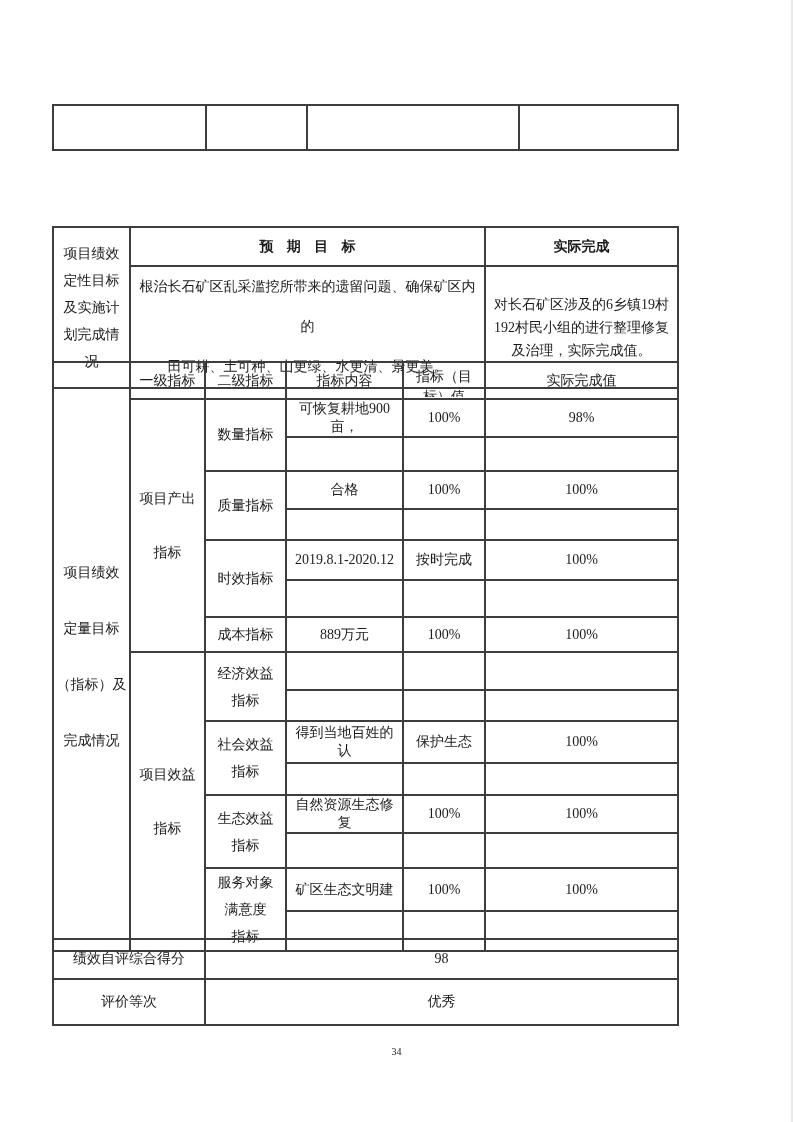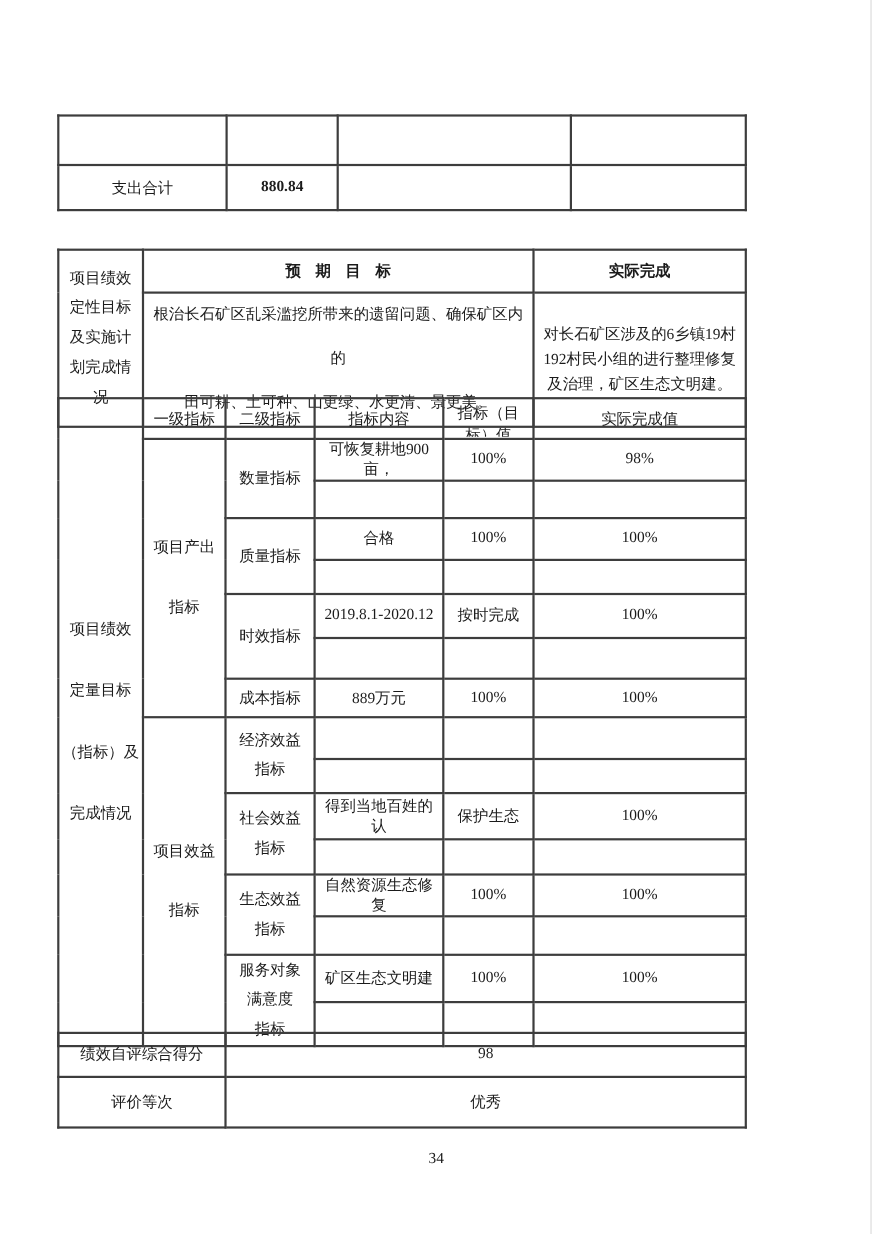--- a/index.html
+++ b/index.html
@@ -32,21 +32,21 @@
   .lh-qual { line-height:27px; }            
   .lh-quant { line-height:56px; }           
   .lh-group { line-height:54px; }           
   .lh-sub { line-height:27px; }             
   .lh-exp { line-height:40px;margin-top:48px; }             
   .lh-act { line-height:23px; }             
   .clip-cell { vertical-align:top;border-radius:14px; }
   .clip-box { height:31px; overflow:hidden; line-height:20px; padding-top:4px; }
   .page-num {
     position:absolute; left:0; width:100%;
-    text-align:center; font-size:14px;
+    text-align:center; font-size:10px;
   }
   .page-edge {
     position:absolute; right:0; top:0; width:2px; height:100%;
     background:#e9e9e9;
   }
 </style>
 </head>
 <body>
 
 <div class="page">
@@ -55,26 +55,20 @@
     <colgroup>
         <col style="width:153px">
         <col style="width:101px">
         <col style="width:212px">
         <col style="width:159px">
       </colgroup>
     <tbody>
         <tr style="height:45px">
       <td></td>
       <td></td>
-      <td></td>
-      <td></td>
-    </tr>
-    <tr style="height:41px">
-      <td>支出合计</td>
-      <td class="bold">880.84</td>
       <td></td>
       <td></td>
     </tr>
   </tbody>
     </table>
 
 
   <table class="doc" style="left:52px; top:226px; width:625px;">
     <colgroup>
         <col style="width:77px">
@@ -89,21 +83,21 @@
 划完成情
 况</td>
       <td class="bold spaced">预 期 目 标</td>
       <td class="bold">实际完成</td>
     </tr>
     <tr style="height:98px">
       <td class="lh-exp">根治长石矿区乱采滥挖所带来的遗留问题、确保矿区内的
 田可耕、土可种、山更绿、水更清、景更美。</td>
       <td class="lh-act">对长石矿区涉及的6乡镇19村
 192村民小组的进行整理修复
-及治理，矿区生态文明建。</td>
+及治理，实际完成值。</td>
     </tr>
   </tbody>
     </table>
 
   <table class="doc" style="left:52px; top:361px; width:625px;">
     <colgroup>
         <col style="width:77px">
         <col style="width:75px">
         <col style="width:81px">
         <col style="width:117px">

